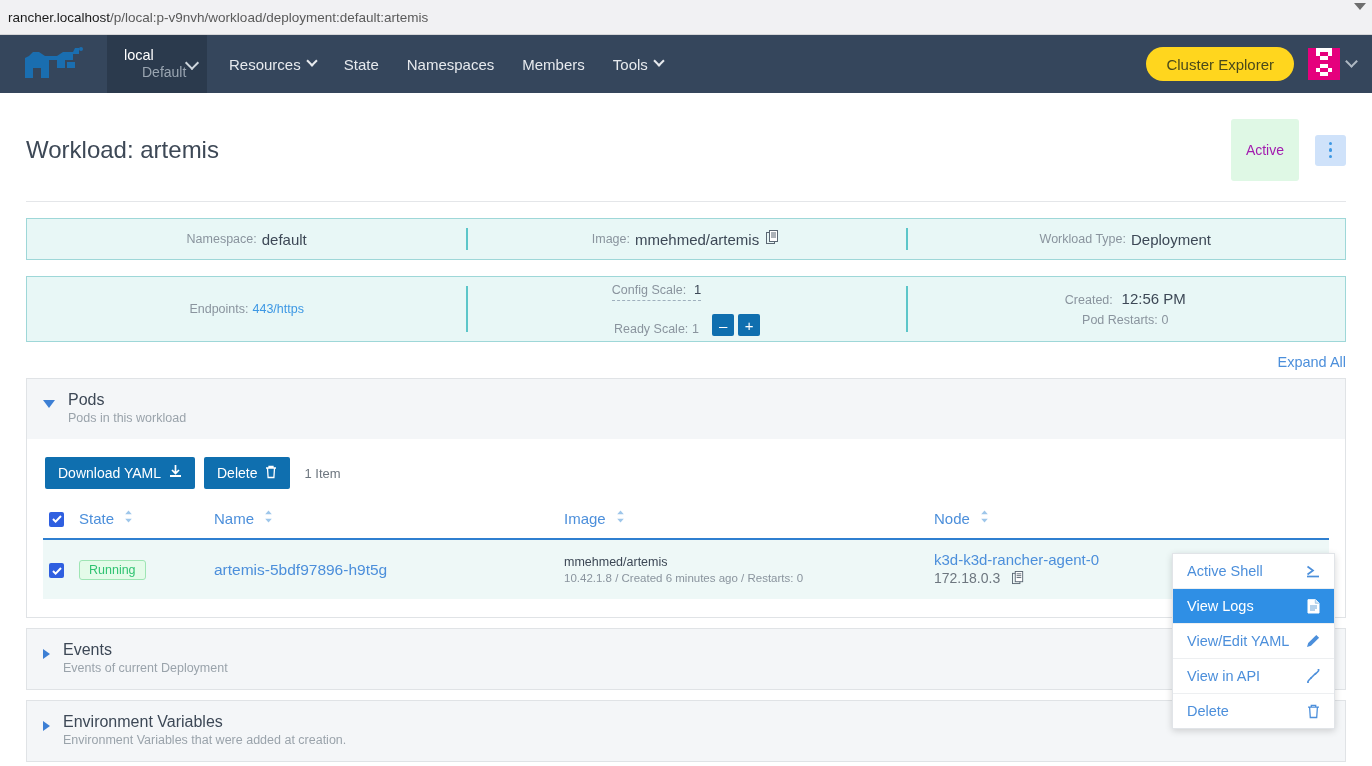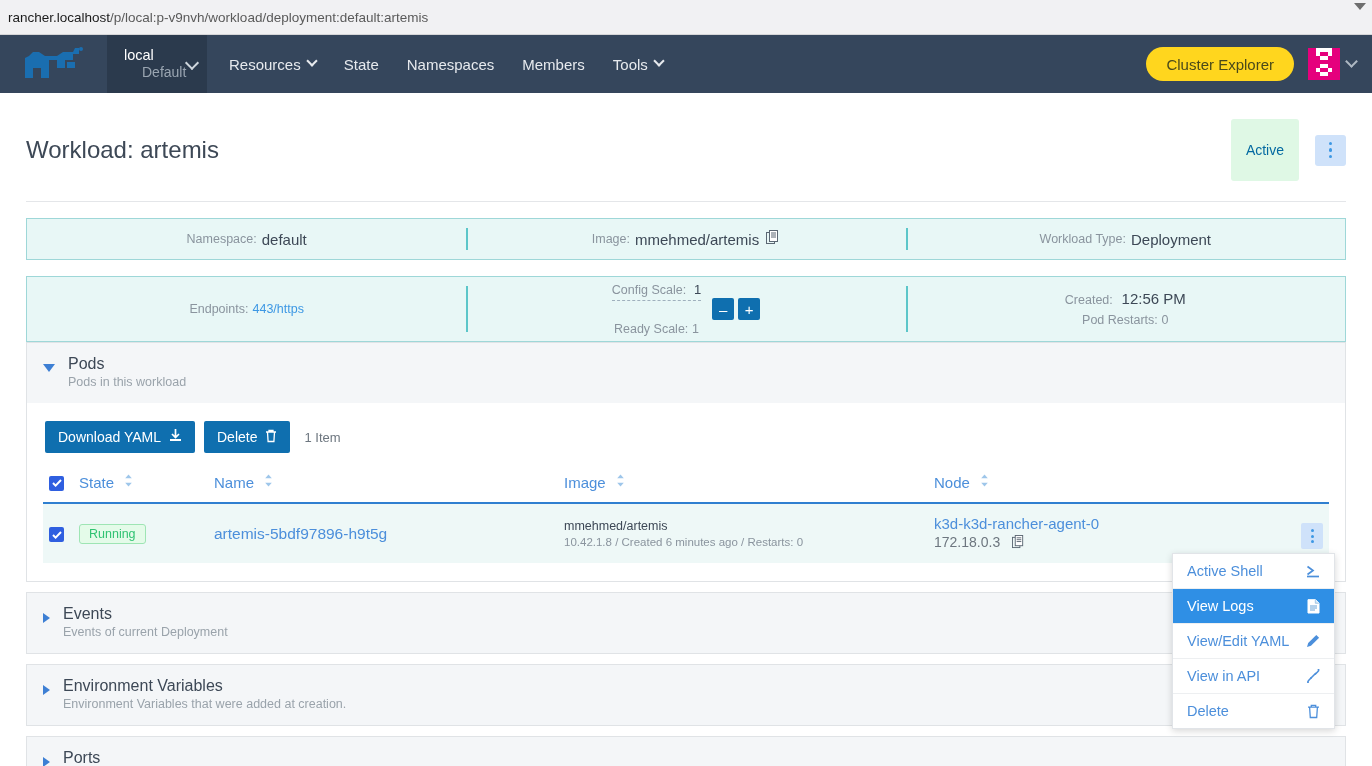--- a/index.html
+++ b/index.html
@@ -95,21 +95,21 @@
   .page { padding: 0 26px; background: #fff; }
 
   .title-row {
     display: flex; align-items: center;
     padding: 26px 0 20px 0;
     border-bottom: 1px solid #e4e6e9;
   }
   .page-title { font-size: 24px; color: #3d4856; font-weight: 400; }
   .title-right { margin-left: auto; display: flex; align-items: center; gap: 16px; }
   .badge-active {
-    background: #dff8e5; color: #0369a1;
+    background: #dff8e5; color: #a21caf;
     font-size: 14px; padding: 23px 15px; border-radius: 3px;
   }
   .kebab-btn {
     width: 31px; height: 31px;
     background: #cfe2fa; border: none; border-radius: 3px;
     display: flex; flex-direction: column; align-items: center; justify-content: center;
     gap: 3px; cursor: pointer;
   }
   .kebab-btn i { width: 3.5px; height: 3.5px; background: #3d98e4; border-radius: 50%; display: block; }
 
@@ -131,21 +131,21 @@
   .infocell + .infocell::before {
     content: ""; position: absolute; left: 0; top: 9px; bottom: 9px;
     width: 2px; background: #5cc6c9;
   }
   .lbl { color: #8a949e; font-size: 12.5px; }
   .val { color: #3d4856; font-size: 15px; margin-left: 5px; }
   .val-sm { color: #3d4856; font-size: 13px; margin-left: 4px; }
   .link-blue { color: #3d98e4; font-size: 12.5px; margin-left: 4px; text-decoration: none; cursor: pointer; }
   .copy-ico { display: inline-block; margin-left: 7px; vertical-align: -2px; cursor: pointer; }
 
-  .scale-box { display: flex; align-items: center; gap: 11px; }
+  .scale-box { display: flex; align-items: flex-end; gap: 11px; }
   .scale-stack { text-align: center; }
   .scale-top { padding-bottom: 3px; border-bottom: 1px dashed #9fb0bd; }
   .scale-bot { padding-top: 20px; }
   .scale-btns { display: flex; gap: 4px; }
   .sbtn {
     width: 22px; height: 22px; background: #0f6faf; color: #fff;
     border: none; border-radius: 2px; font-size: 15px; line-height: 1;
     font-family: inherit; cursor: pointer;
     display: flex; align-items: center; justify-content: center;
   }
@@ -382,20 +382,23 @@
           <span class="val">12:56 PM</span>
         </div>
         <div>
           <span class="lbl">Pod Restarts:</span>
           <span class="lbl">0</span>
         </div>
       </div>
     </div>
   </div>
 
+  <div class="expand-row">
+    <span class="expand-all">Expand All</span>
+  </div>
 
   <div class="acc">
     <div class="acc-head">
       <span class="tri open"></span>
       <div>
         <div class="acc-title">Pods</div>
         <div class="acc-sub">Pods in this workload</div>
       </div>
     </div>
 

